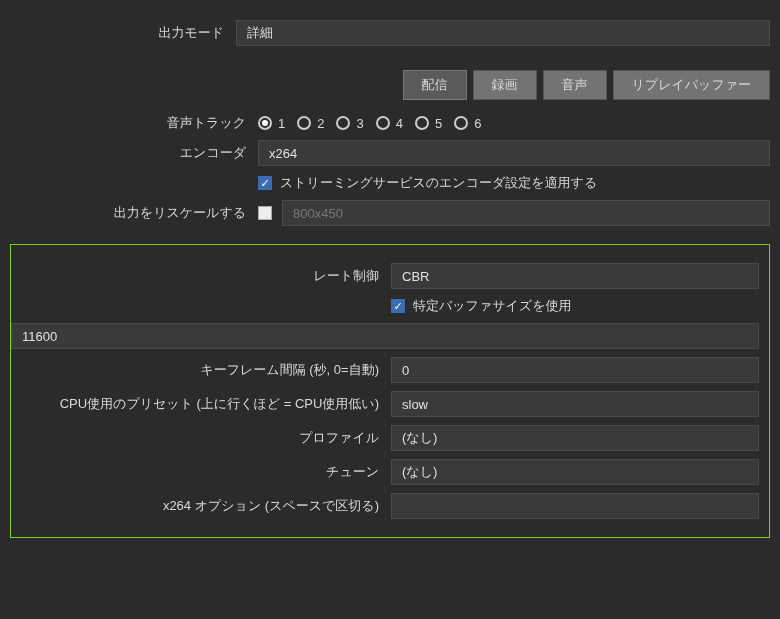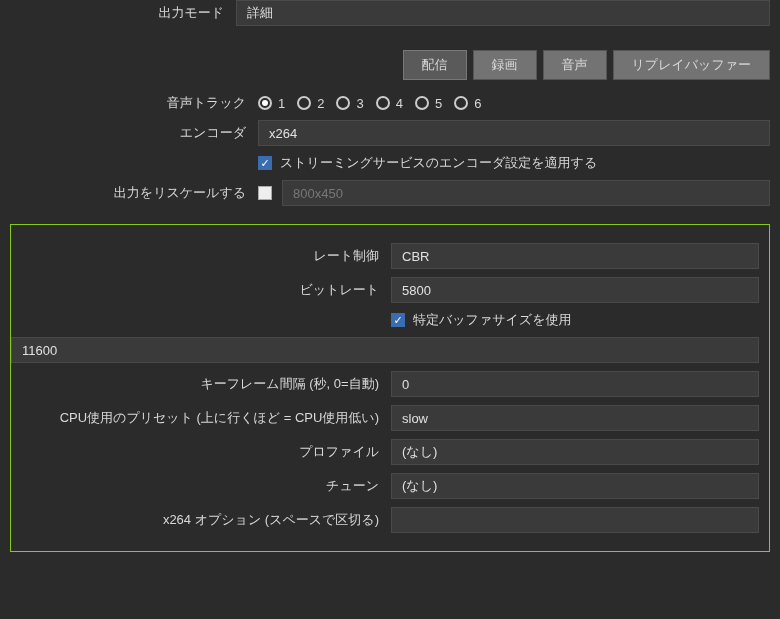--- a/index.html
+++ b/index.html
@@ -110,21 +110,21 @@
     display: flex;
     align-items: center;
     gap: 8px;
     margin-left: 0;
   }
   .spacer-right { margin-right: 10px; }
 </style>
 </head>
 <body>
 
-<div class="row top-row" style="">
+<div class="row top-row" style="padding-top:20px;">
   <div class="label">出力モード</div>
   <div class="select top-select spacer-right">詳細</div>
 </div>
 
 <div class="tabs">
   <div class="tab active">配信</div>
   <div class="tab">録画</div>
   <div class="tab">音声</div>
   <div class="tab">リプレイバッファー</div>
 </div>
@@ -178,24 +178,20 @@
   <div class="input disabled spacer-right">800x450</div>
 </div>
 
 <div class="panel">
 
   <div class="row">
     <div class="label">レート制御</div>
     <div class="select spacer-right">CBR</div>
   </div>
 
-  <div class="row">
-    <div class="label">ビットレート</div>
-    <div class="input spacer-right">5800</div>
-  </div>
 
   <div class="row">
     <div class="label"></div>
     <div class="check-inline">
       <div class="checkbox checked">✓</div>
       <span>特定バッファサイズを使用</span>
     </div>
   </div>
 
   <div class="row">

